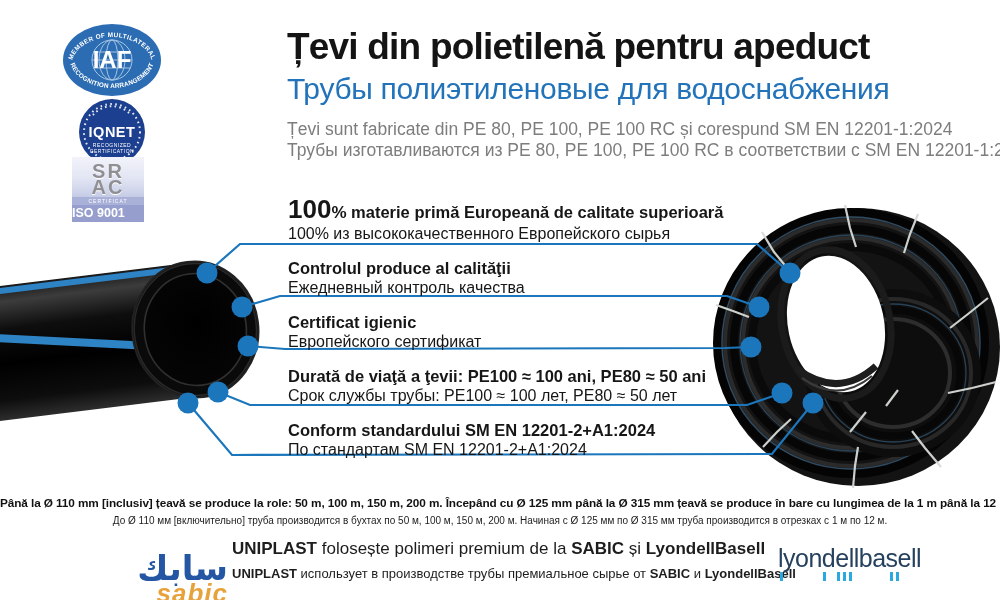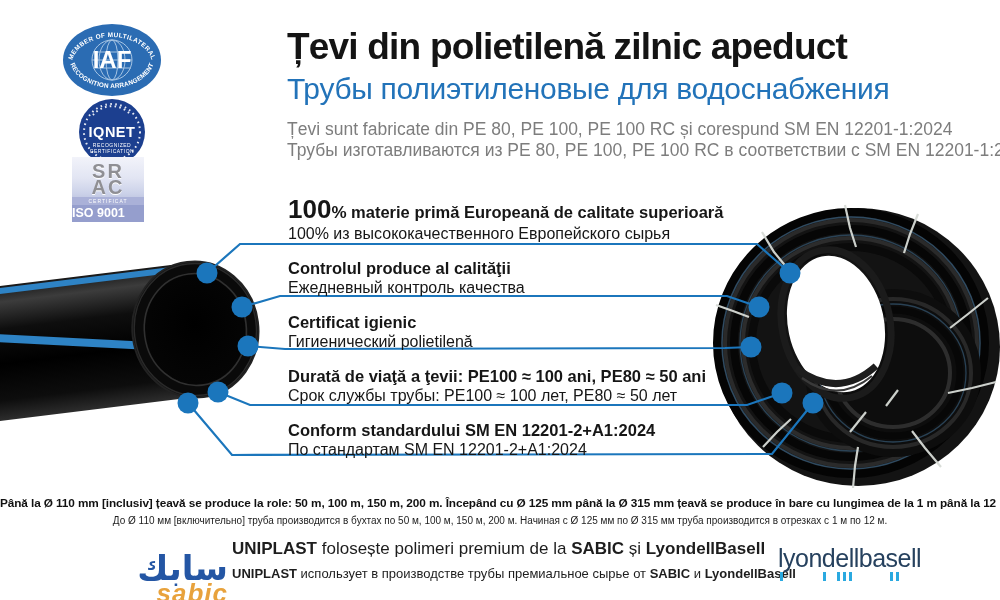--- a/index.html
+++ b/index.html
@@ -177,36 +177,36 @@
   <text x="34" y="55" text-anchor="middle" font-size="5" fill="#ffffff" letter-spacing="0.5">CERTIFICATION</text>
 </svg>
 
 <div class="badge srac">
   <div class="sr">SR</div>
   <div class="ac">AC</div>
   <div class="band">CERTIFICAT</div>
   <div class="iso">ISO 9001</div>
 </div>
 
-<div class="abs title">Țevi din polietilenă zilnic apeduct</div>
+<div class="abs title">Țevi din polietilenă pentru apeduct</div>
 <div class="abs subtitle">Трубы полиэтиленовые для водоснабжения</div>
 <div class="abs grayline gl1">Țevi sunt fabricate din PE 80, PE 100, PE 100 RC și corespund SM EN 12201-1:2024</div>
 <div class="abs grayline gl2">Трубы изготавливаются из PE 80, PE 100, PE 100 RC в соответствии с SM EN 12201-1:2024</div>
 
 <div class="feat f1" style="top:198px">
   <div class="t"><span class="f-num">100</span><span class="f-pct">%</span><span> materie primă Europeană de calitate superioară</span></div>
   <div class="r">100% из высококачественного Европейского сырья</div>
 </div>
 <div class="feat" style="top:258px">
   <div class="t">Controlul produce al calităţii</div>
   <div class="r">Ежедневный контроль качества</div>
 </div>
 <div class="feat" style="top:312px">
   <div class="t">Certificat igienic</div>
-  <div class="r">Гигиенический polietilenă</div>
+  <div class="r">Европейского сертификат</div>
 </div>
 <div class="feat" style="top:366px">
   <div class="t">Durată de viaţă a ţevii: PE100 ≈ 100 ani, PE80 ≈ 50 ani</div>
   <div class="r">Срок службы трубы: PE100 ≈ 100 лет, PE80 ≈ 50 лет</div>
 </div>
 <div class="feat" style="top:420px">
   <div class="t">Conform standardului SM EN 12201-2+A1:2024</div>
   <div class="r">По стандартам SM EN 12201-2+A1:2024</div>
 </div>
 

